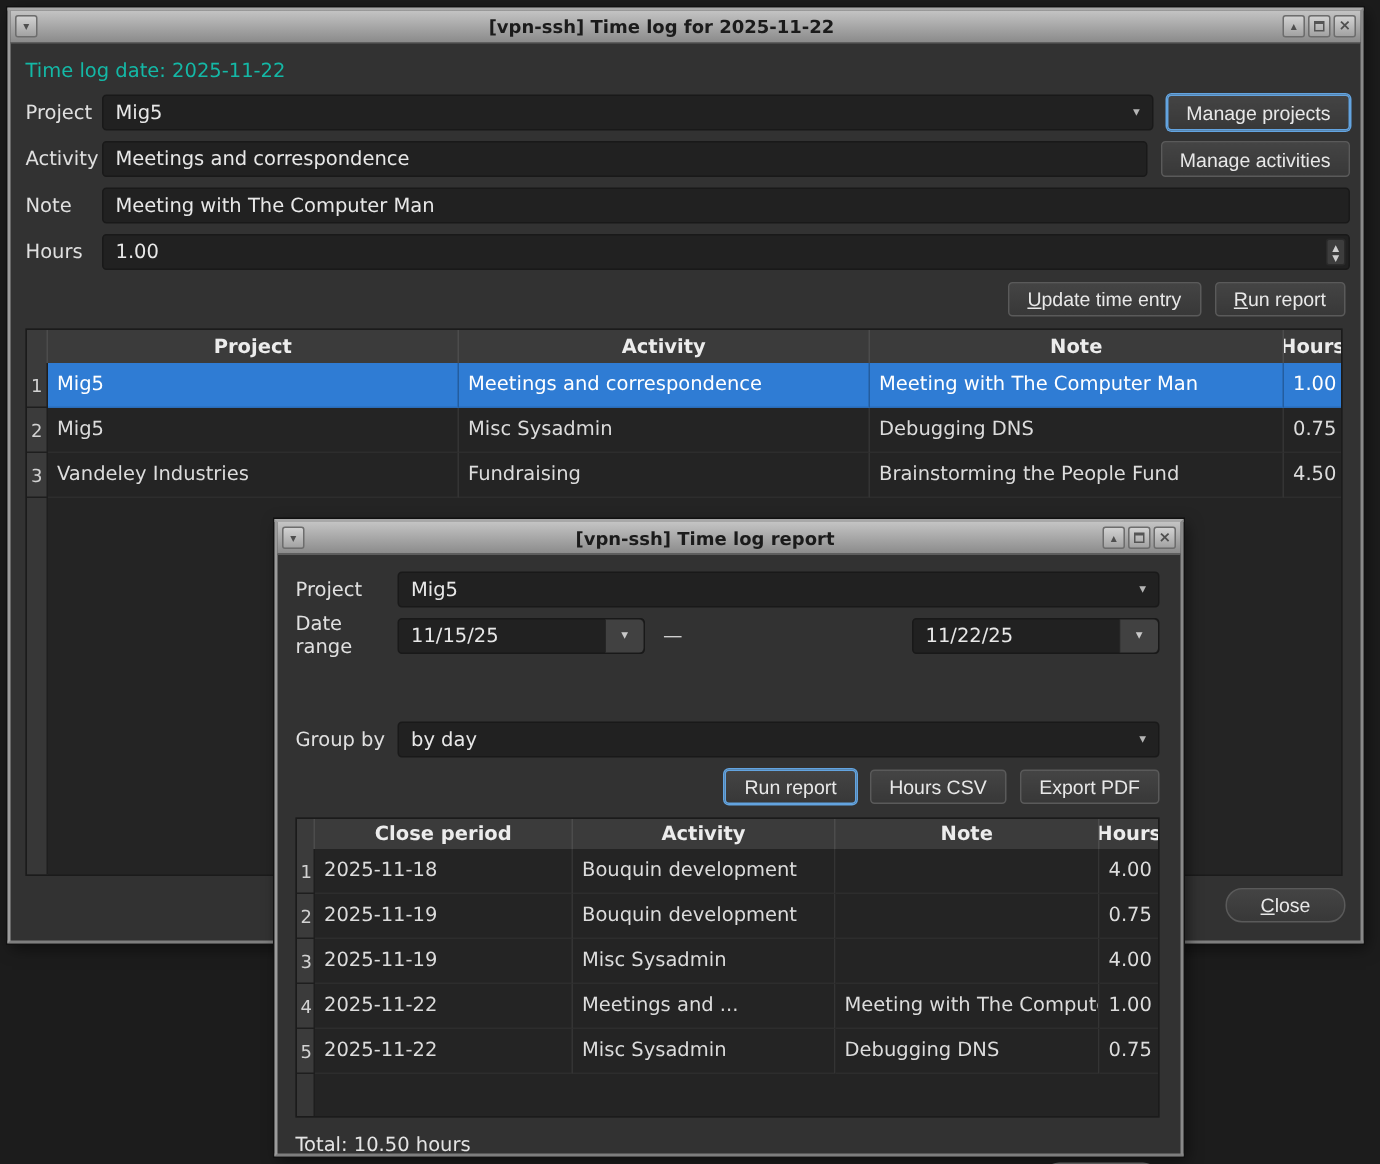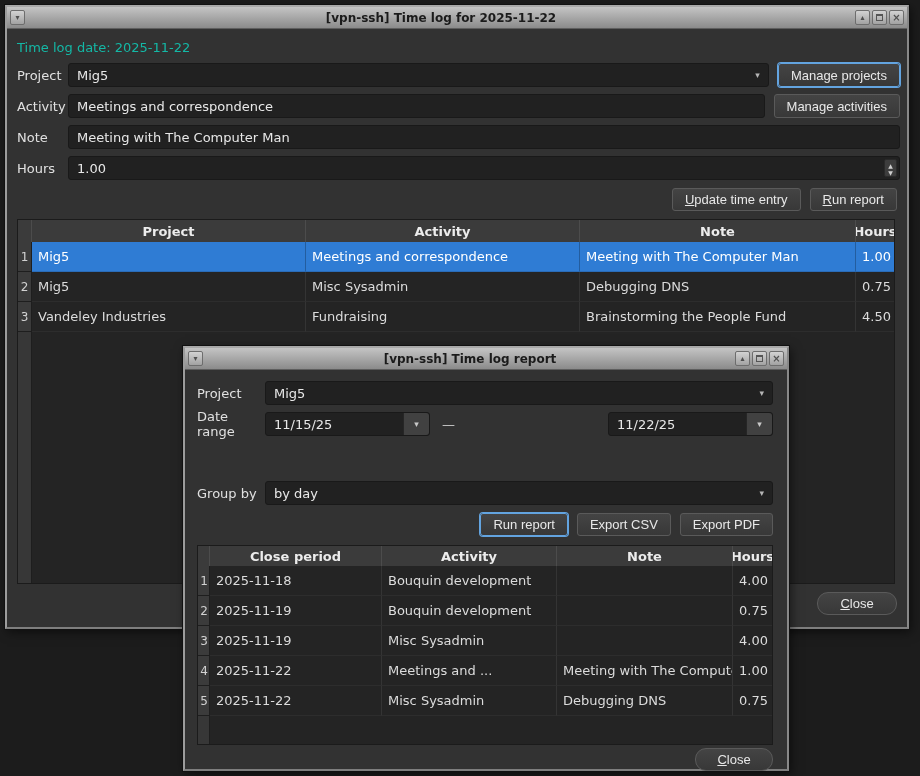--- a/index.html
+++ b/index.html
@@ -260,21 +260,21 @@
     <div class="frow" style="margin-bottom:8px;margin-top:45px;">
       <span class="lbl">Group by</span>
       <div class="field combo">
         <span>by day</span>
         <span class="arrow">▾</span>
       </div>
     </div>
 
     <div class="actions" style="margin-top:0; margin-right:0; margin-bottom:9px;">
       <button class="btn focused">Run report</button>
-      <button class="btn">Export CSV</button>
+      <button class="btn">Hours CSV</button>
       <button class="btn">Export PDF</button>
     </div>
 
     <div class="table dlg-table" style="margin-top:0;">
       <div class="thead">
         <div style="flex:0 0 12px;"></div>
         <div class="d-period">Close period</div>
         <div class="d-activity">Activity</div>
         <div class="d-note">Note</div>
         <div class="d-hours">Hours</div>
@@ -312,20 +312,21 @@
         <div class="trow">
           <div class="rnum">5</div>
           <div class="d-period">2025-11-22</div>
           <div class="d-activity">Misc Sysadmin</div>
           <div class="d-note">Debugging DNS</div>
           <div class="d-hours">0.75</div>
         </div>
       </div>
     </div>
 
+    <div class="total-label">Total: 10.50 hours</div>
 
     <div class="close-row dlg-close-row">
       <button class="btn">
           <span class="accel">Close</span>
         </button>
     </div>
   </div>
 </div>
 
 </body></html>

